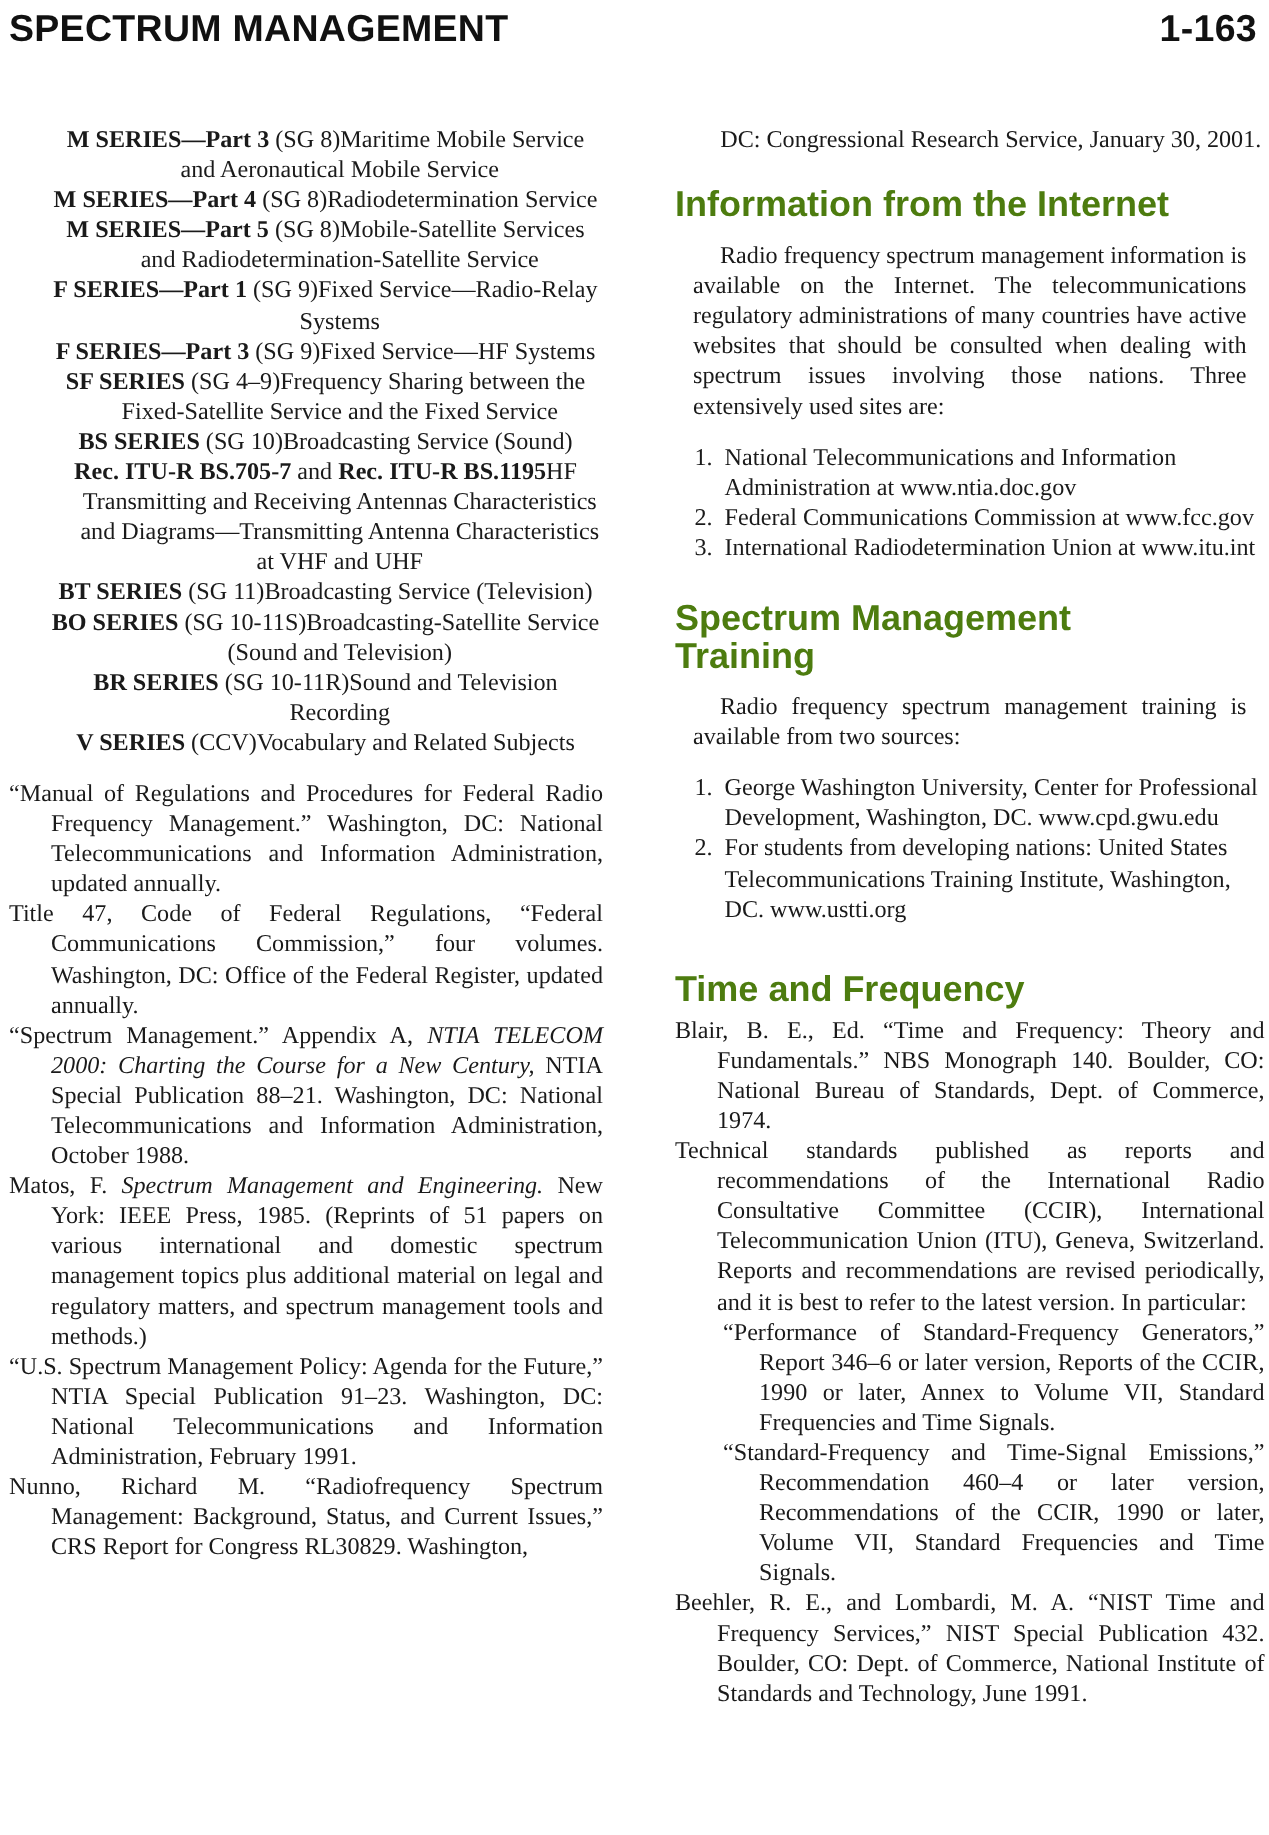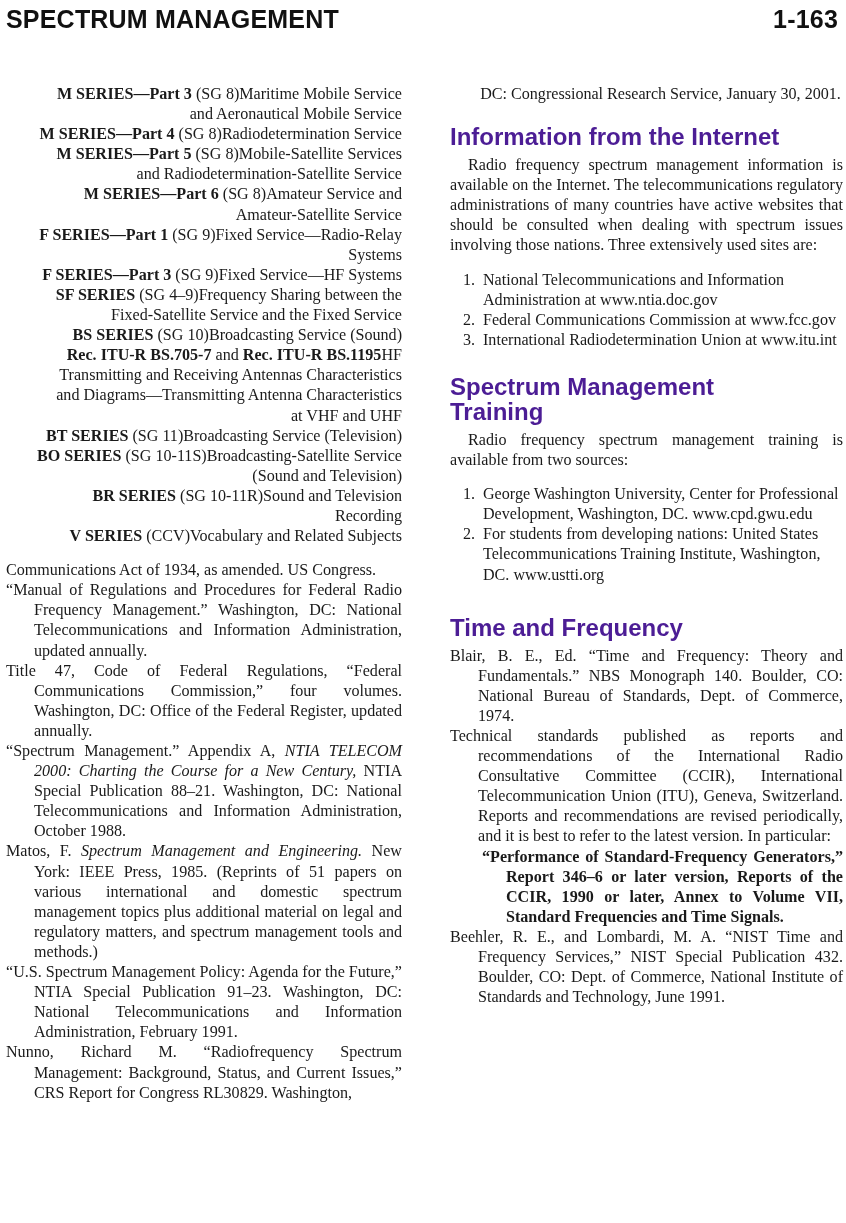--- a/index.html
+++ b/index.html
@@ -16,64 +16,62 @@
   }
   .col {
     position: absolute; top: 84px;
     font-size: 16.1px; line-height: 20.1px;
   }
   .col-left { left: 6px; width: 396px; }
   .col-right { left: 450px; width: 393px; }
 
   
   .entry { padding-left: 28px; text-indent: -28px; text-align: justify; }
-  .series-list .entry { padding-left: 45px; text-indent: -19px; text-align: right; }
+  .series-list .entry { padding-left: 45px; text-indent: -19px; text-align: center; }
   .series-list { margin-bottom: 14px; }
   .b { font-weight: bold; }
   .i { font-style: italic; }
 
   .h2 {
     font-family: "Liberation Sans", "DejaVu Sans", sans-serif;
-    font-weight: bold; font-size: 24px; line-height: 25px; color: #4c1d95;
+    font-weight: bold; font-size: 24px; line-height: 25px; color: #4d7c0f;
     margin: 0 0 6px 0;
   }
-  .para { text-indent: 18px; text-align: justify; margin: 0; }
+  .para { text-indent: 18px; text-align: justify; margin: 12px; }
   .olist { margin: 14px 0 0 0; padding: 0; list-style: none; }
   .olist li { display: flex; padding-left: 13px; }
   .olist .num { width: 20px; flex: none; }
   .olist .txt { flex: 1; }
-  .subentry { padding-left: 56px; text-indent: -24px; text-align: justify; font-weight: bold; }
+  .subentry { padding-left: 56px; text-indent: -24px; text-align: justify; }
 </style>
 </head>
 <body>
 
 <div class="running-head">
   <span>SPECTRUM MANAGEMENT</span>
   <span>1-163</span>
 </div>
 
 <div class="col col-left">
   <div class="series-list">
     <div class="entry"><span class="b">M SERIES—Part 3</span><span> (SG 8)Maritime Mobile Service and Aeronautical Mobile Service</span></div>
     <div class="entry"><span class="b">M SERIES—Part 4</span><span> (SG 8)Radiodetermination Service</span></div>
     <div class="entry"><span class="b">M SERIES—Part 5</span><span> (SG 8)Mobile-Satellite Services and Radiodetermination-Satellite Service</span></div>
-    <div class="entry"><span class="b">M SERIES—Part 6</span><span> (SG 8)Amateur Service and Amateur-Satellite Service</span></div>
     <div class="entry"><span class="b">F SERIES—Part 1</span><span> (SG 9)Fixed Service—Radio-Relay Systems</span></div>
     <div class="entry"><span class="b">F SERIES—Part 3</span><span> (SG 9)Fixed Service—HF Systems</span></div>
     <div class="entry"><span class="b">SF SERIES</span><span> (SG 4–9)Frequency Sharing between the Fixed-Satellite Service and the Fixed Service</span></div>
     <div class="entry"><span class="b">BS SERIES</span><span> (SG 10)Broadcasting Service (Sound)</span></div>
     <div class="entry"><span class="b">Rec. ITU-R BS.705-7</span><span> and </span><span class="b">Rec. ITU-R BS.1195</span><span>HF Transmitting and Receiving Antennas Characteristics and Diagrams—Transmitting Antenna Characteristics at VHF and UHF</span></div>
     <div class="entry"><span class="b">BT SERIES</span><span> (SG 11)Broadcasting Service (Television)</span></div>
     <div class="entry"><span class="b">BO SERIES</span><span> (SG 10-11S)Broadcasting-Satellite Service (Sound and Television)</span></div>
     <div class="entry"><span class="b">BR SERIES</span><span> (SG 10-11R)Sound and Television Recording</span></div>
     <div class="entry"><span class="b">V SERIES</span><span> (CCV)Vocabulary and Related Subjects</span></div>
   </div>
 
   <div>
-    <div class="entry"><span>Communications Act of 1934, as amended. US Congress.</span></div>
     <div class="entry"><span>“Manual of Regulations and Procedures for Federal Radio Frequency Management.” Washington, DC: National Telecommunications and Information Administration, updated annually.</span></div>
     <div class="entry"><span>Title 47, Code of Federal Regulations, “Federal Communications Commission,” four volumes. Washington, DC: Office of the Federal Register, updated annually.</span></div>
     <div class="entry"><span>“Spectrum Management.” Appendix A, </span><span class="i">NTIA TELECOM 2000: Charting the Course for a New Century,</span><span> NTIA Special Publication 88–21. Washington, DC: National Telecommunications and Information Administration, October 1988.</span></div>
     <div class="entry"><span>Matos, F. </span><span class="i">Spectrum Management and Engineering.</span><span> New York: IEEE Press, 1985. (Reprints of 51 papers on various international and domestic spectrum management topics plus additional material on legal and regulatory matters, and spectrum management tools and methods.)</span></div>
     <div class="entry"><span>“U.S. Spectrum Management Policy: Agenda for the Future,” NTIA Special Publication 91–23. Washington, DC: National Telecommunications and Information Administration, February 1991.</span></div>
     <div class="entry"><span>Nunno, Richard M. “Radiofrequency Spectrum Management: Background, Status, and Current Issues,” CRS Report for Congress RL30829. Washington,</span></div>
   </div>
 </div>
 
 <div class="col col-right">
@@ -114,15 +112,16 @@
           <span class="txt">For students from developing nations: United States Telecommunications Training Institute, Washington, DC. www.ustti.org</span>
         </li>
     </ol>
   </section>
 
   <section style="margin-top:30px;">
     <div class="h2">Time and Frequency</div>
     <div class="entry">Blair, B. E., Ed. “Time and Frequency: Theory and Fundamentals.” NBS Monograph 140. Boulder, CO: National Bureau of Standards, Dept. of Commerce, 1974.</div>
     <div class="entry">Technical standards published as reports and recommendations of the International Radio Consultative Committee (CCIR), International Telecommunication Union (ITU), Geneva, Switzerland. Reports and recommendations are revised periodically, and it is best to refer to the latest version. In particular:</div>
     <div class="subentry">“Performance of Standard-Frequency Generators,” Report 346–6 or later version, Reports of the CCIR, 1990 or later, Annex to Volume VII, Standard Frequencies and Time Signals.</div>
+    <div class="subentry">“Standard-Frequency and Time-Signal Emissions,” Recommendation 460–4 or later version, Recommendations of the CCIR, 1990 or later, Volume VII, Standard Frequencies and Time Signals.</div>
     <div class="entry">Beehler, R. E., and Lombardi, M. A. “NIST Time and Frequency Services,” NIST Special Publication 432. Boulder, CO: Dept. of Commerce, National Institute of Standards and Technology, June 1991.</div>
   </section>
 </div>
 
 </body></html>

